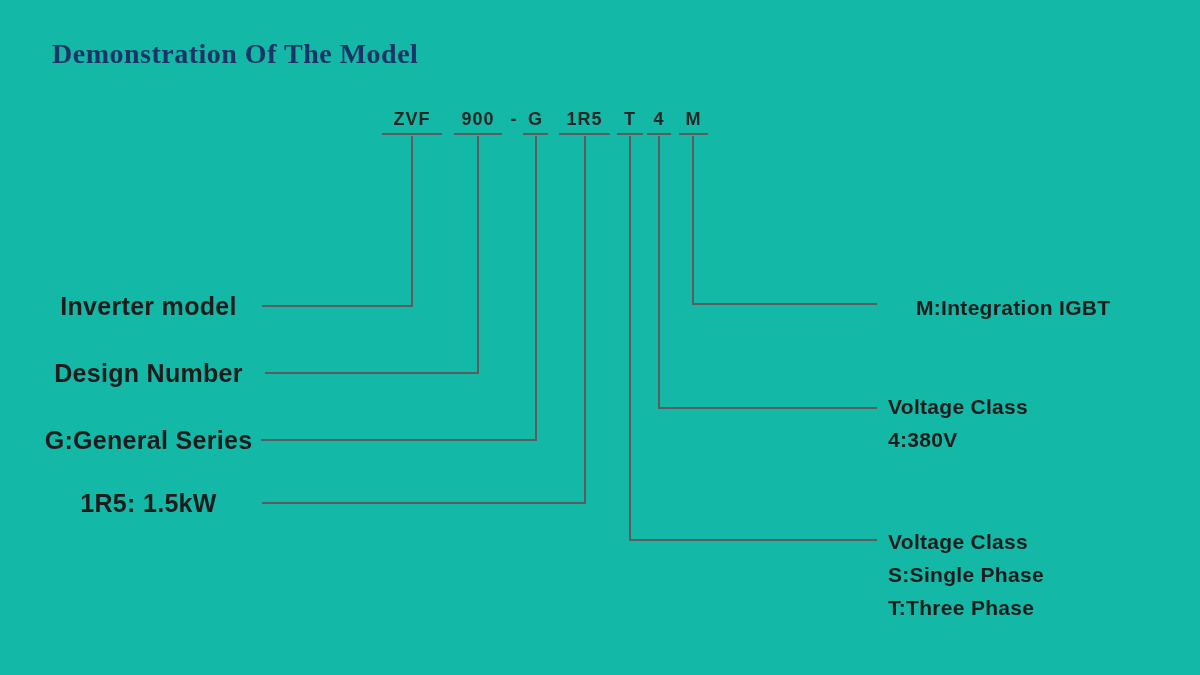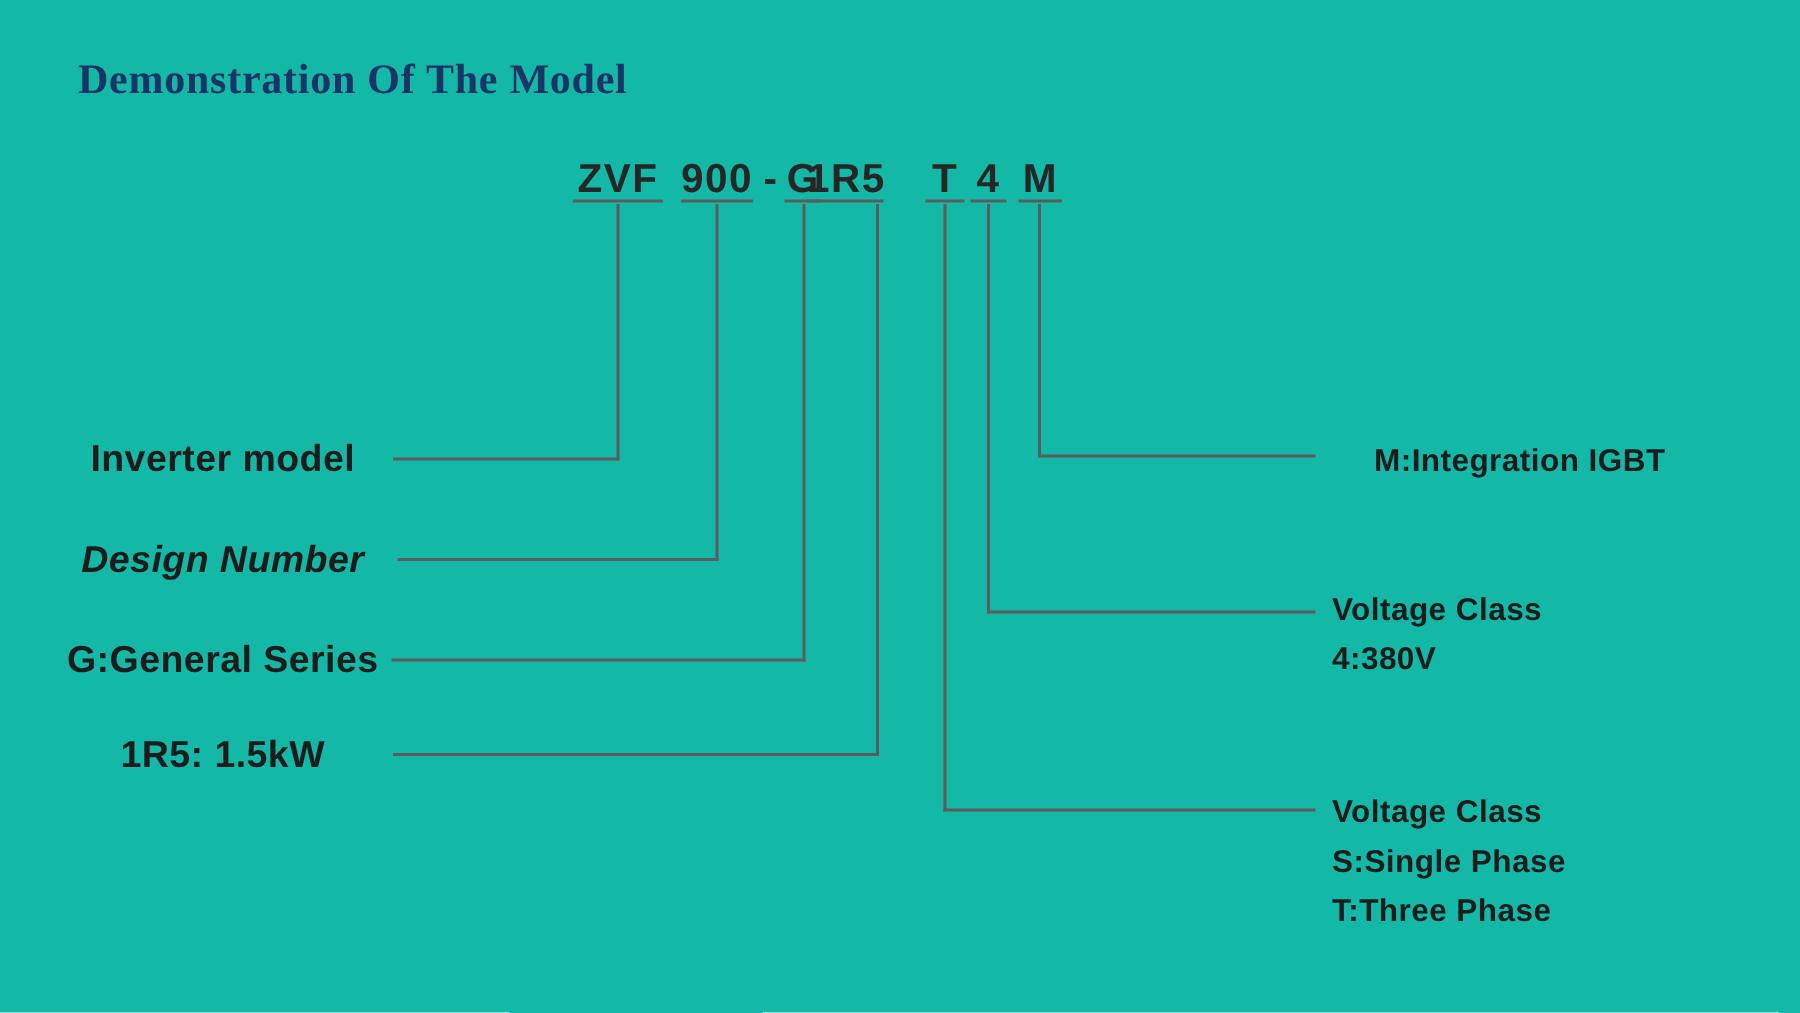--- a/index.html
+++ b/index.html
@@ -8,29 +8,29 @@
     font-family:"Liberation Sans", sans-serif; overflow:hidden;
     --title-color:#1b3467; --text-color:#1c1c1c; --line-color:#5c5c5c;
   }
   .title {
     position:absolute; left:52px; top:38px;
     font-family:"Liberation Serif", serif; font-size:28px; font-weight:bold;
     color:var(--title-color); letter-spacing:0.5px; white-space:nowrap;
   }
   .seg {
     position:absolute; top:104px; height:31px; line-height:30px;
-    font-size:27px; font-weight:600; color:#262626; text-align:center;
+    font-size:18px; font-weight:600; color:#262626; text-align:center;
     letter-spacing:1px; box-sizing:border-box; white-space:nowrap;
   }
   .seg.u { border-bottom:2px solid var(--line-color); }
   .s-zvf { left:382px; width:60px; }
   .s-600 { left:454px; width:48px; }
   .s-dash{ left:506px; width:16px; }
   .s-g   { left:523px; width:25px; }
-  .s-1r5 { left:538px; width:51px;text-align:right; }
+  .s-1r5 { left:559px; width:51px; }
   .s-t   { left:617px; width:26px; }
   .s-4   { left:647px; width:24px; }
   .s-m   { left:679px; width:29px; }
   .ln { position:absolute; background:var(--line-color); }
   .v { width:2px; } .h { height:2px; }
   .v-zvf { left:411px; top:136px; height:171px; }
   .v-600 { left:477px; top:136px; height:238px; }
   .v-g   { left:535px; top:136px; height:305px; }
   .v-1r5 { left:584px; top:136px; height:368px; }
   .v-t   { left:629px; top:136px; height:405px; }
@@ -42,21 +42,21 @@
   .h-1r5 { left:262px; top:502px; width:324px; }
   .h-m   { left:692px; top:303px; width:185px; }
   .h-4   { left:658px; top:407px; width:219px; }
   .h-t   { left:629px; top:539px; width:248px; }
   .llabel {
     position:absolute; left:40px; width:217px; text-align:center;
     font-size:25px; font-weight:600; color:var(--text-color);
     line-height:24px; white-space:nowrap; letter-spacing:0.3px;
   }
   .l-inverter { top:294px; }
-  .l-design   { top:361px;font-style:italic; }
+  .l-design   { top:361px; }
   .l-general  { top:428px; }
   .l-power    { top:491px; }
   .rblock {
     position:absolute; left:888px;
     font-size:21px; font-weight:600; color:var(--text-color);
     line-height:33px; white-space:nowrap; letter-spacing:0.3px;
   }
   .rb-1 { top:291px;margin-left:28px; }
   .rb-2 { top:390px; }
   .rb-3 { top:525px; }

